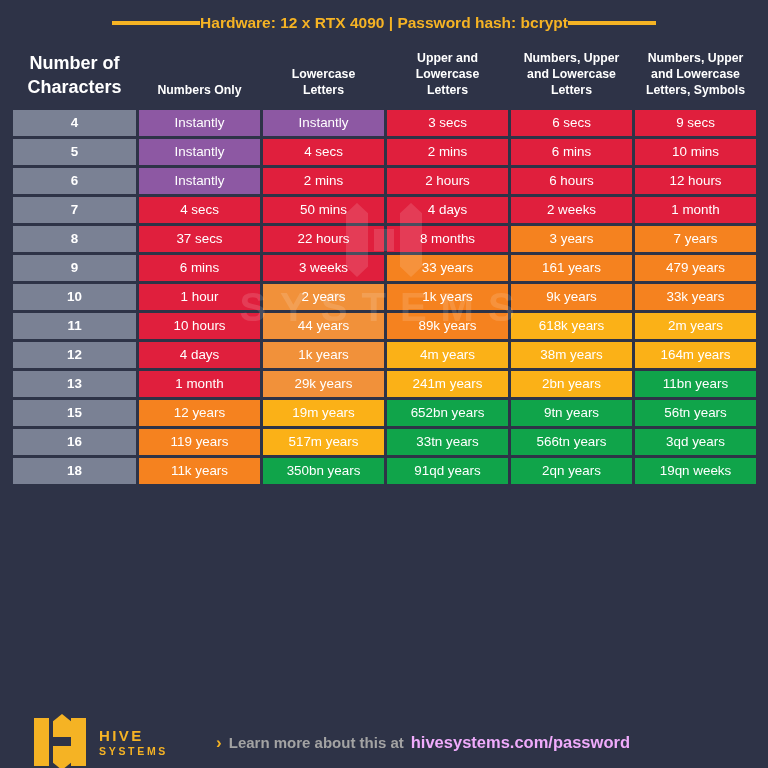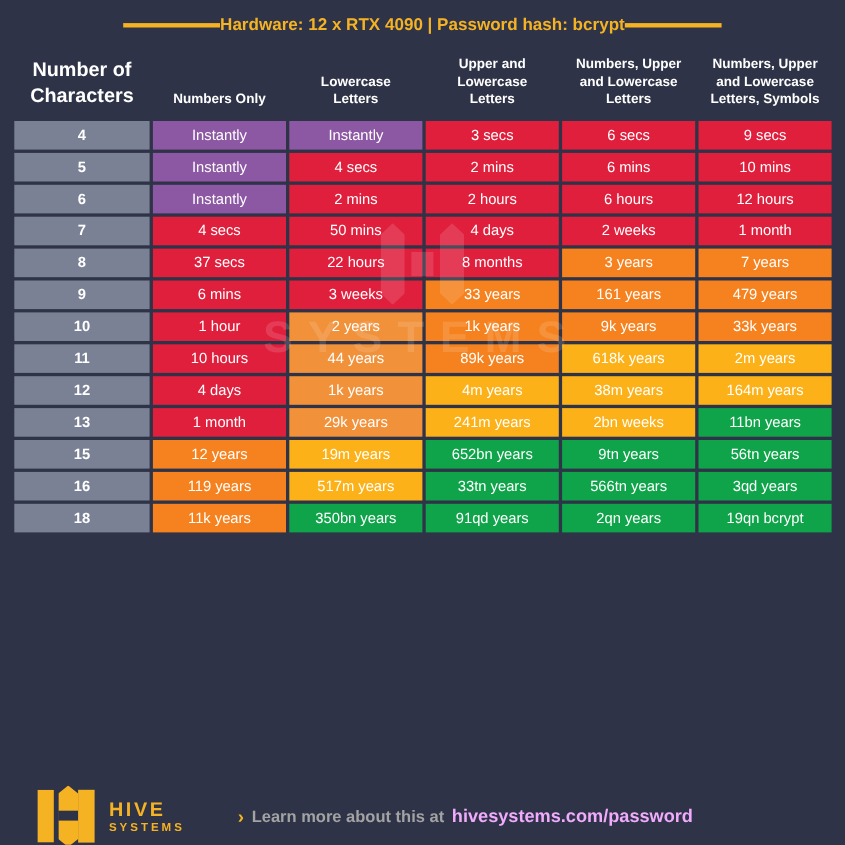--- a/index.html
+++ b/index.html
@@ -201,21 +201,21 @@
     background: #2e3347;
   }
   .logo-words {
     display: flex;
     flex-direction: column;
     justify-content: center;
     line-height: 1.15;
   }
   .logo-hive {
     color: #f5b324;
-    font-size: 18px;
+    font-size: 15px;
     font-weight: bold;
     letter-spacing: 2.4px;
   }
   .logo-systems {
     color: #f5b324;
     font-size: 10.5px;
     font-weight: bold;
     letter-spacing: 2.7px;
   }
   .footer-cta {
@@ -374,21 +374,21 @@
             <td class="c-lorange">1k years</td>
             <td class="c-yellow">4m years</td>
             <td class="c-yellow">38m years</td>
             <td class="c-yellow">164m years</td>
           </tr>
           <tr>
             <td class="rowhead">13</td>
             <td class="c-red">1 month</td>
             <td class="c-lorange">29k years</td>
             <td class="c-yellow">241m years</td>
-            <td class="c-yellow">2bn weeks</td>
+            <td class="c-yellow">2bn years</td>
             <td class="c-green">11bn years</td>
           </tr>
           <tr>
             <td class="rowhead">15</td>
             <td class="c-orange">12 years</td>
             <td class="c-yellow">19m years</td>
             <td class="c-green">652bn years</td>
             <td class="c-green">9tn years</td>
             <td class="c-green">56tn years</td>
           </tr>
@@ -399,21 +399,21 @@
             <td class="c-green">33tn years</td>
             <td class="c-green">566tn years</td>
             <td class="c-green">3qd years</td>
           </tr>
           <tr>
             <td class="rowhead">18</td>
             <td class="c-orange">11k years</td>
             <td class="c-green">350bn years</td>
             <td class="c-green">91qd years</td>
             <td class="c-green">2qn years</td>
-            <td class="c-green">19qn bcrypt</td>
+            <td class="c-green">19qn weeks</td>
           </tr>
         </tbody>
     </table>
   </div>
 
   <div class="footer">
     <div class="logo">
       <div class="logo-mark">
         <div class="logo-left"></div>
         <div class="logo-center"></div>

